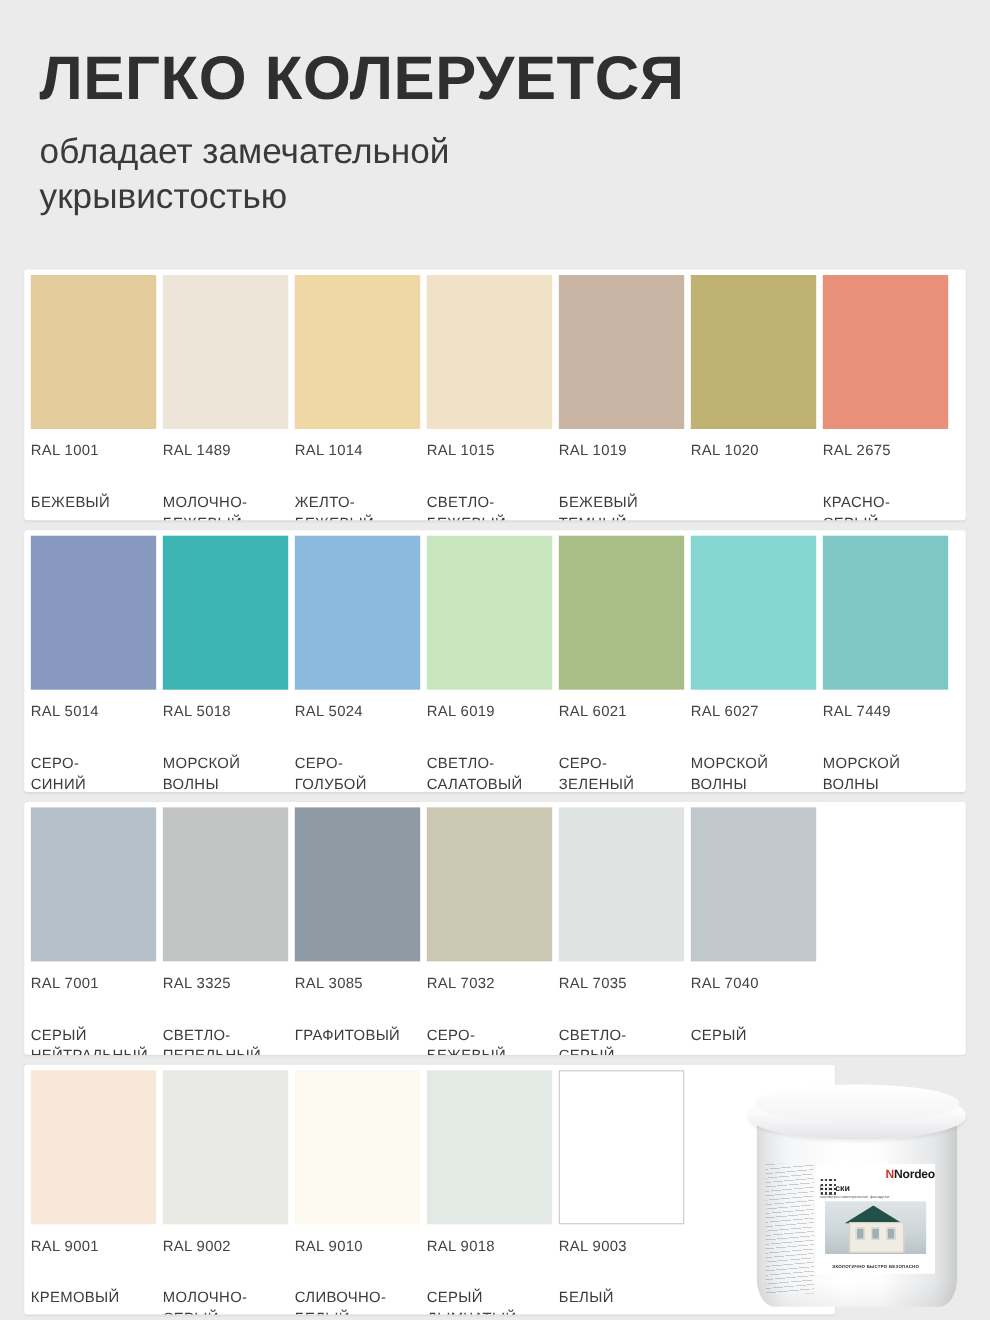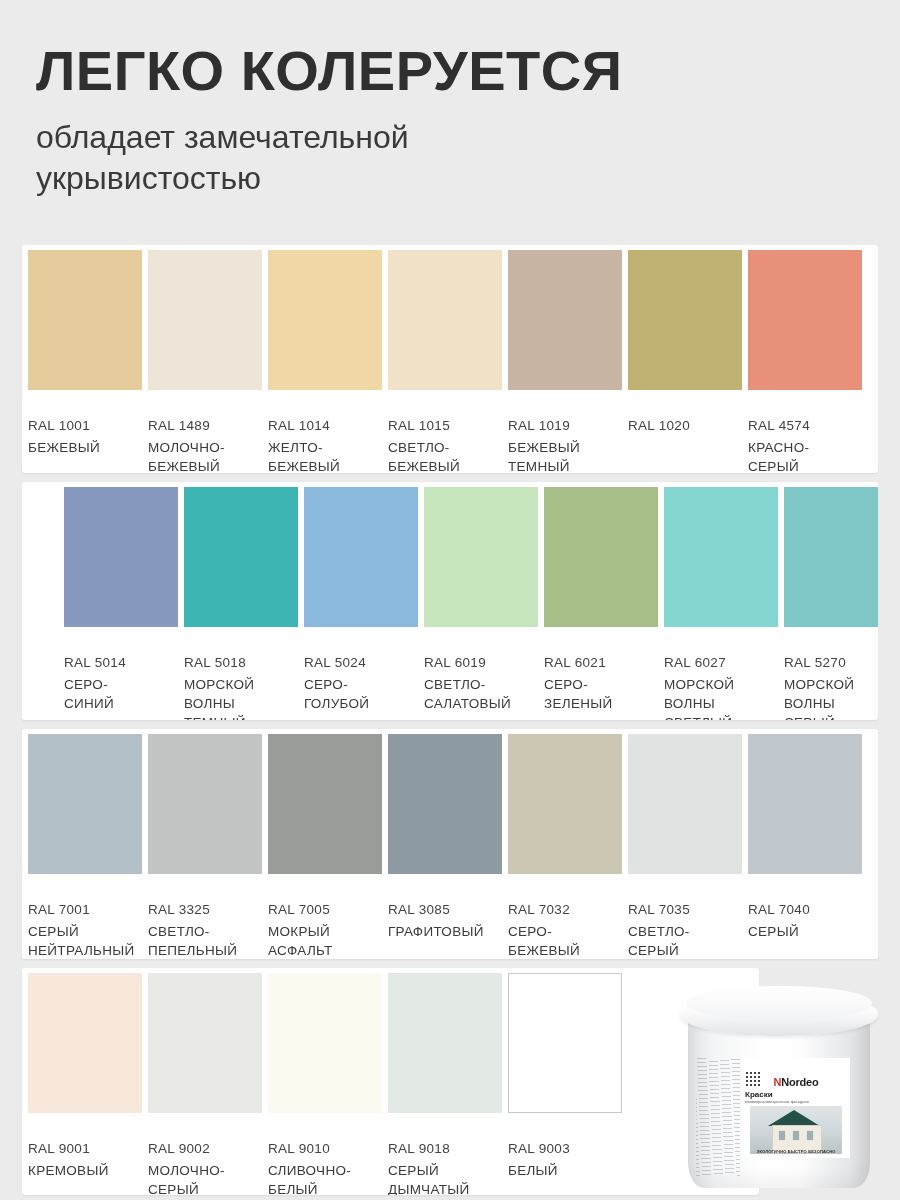--- a/index.html
+++ b/index.html
@@ -44,21 +44,21 @@
   .row{
     background:#ffffff;
     border-radius:3px;
     box-shadow:0 1px 2px rgba(0,0,0,0.07);
     margin-bottom:9px;
     padding:5px 0 0 0;
     position:relative;
     overflow:hidden;
   }
   .row.r1{height:223px;}
-  .row.r2{height:233px;padding-left:36px;}
+  .row.r2{height:233px;}
   .row.r3{height:225px;}
   .row.r4{height:222px; width:737px;}
 
   .cells{
     display:flex;
     padding-left:6px;
   }
   .cell{
     width:120px;
     flex:0 0 120px;
@@ -72,28 +72,28 @@
   }
   .swatch.bordered{
     border:1px solid #c9c9c9;
     width:112px;
     height:138px;
   }
   .code{
     font-size:13.5px;
     color:#434343;
     letter-spacing:0.3px;
-    margin-top:28px;
+    margin-top:12px;
     white-space:nowrap;
   }
   .title{
     font-size:13.5px;
     color:#3b3b3b;
     letter-spacing:0.3px;
-    margin-top:5px;
+    margin-top:30px;
     line-height:1.42;
     text-transform:uppercase;
     white-space:pre-line;
   }
 
   
   .bucket-wrap{
     position:absolute;
     left:668px; top:958px;
     width:225px; height:240px;
@@ -128,26 +128,26 @@
   }
   .bucket .label{
     position:absolute;
     left:62px; top:72px;
     width:108px; height:100px;
     background:#ffffff;
     font-size:6px;
     overflow:hidden;
   }
   .logo{
-    text-align:center;
+    text-align:right;
     font-size:11px;
     font-weight:bold;
     color:#1d1d1d;
     letter-spacing:-0.2px;
-    margin-top:18px;
+    margin-top:4px;
   }
   .logo .mark{color:#c8352c;}
   .label .kraski{
     font-size:8px;font-weight:bold;color:#1d1d1d;margin:2px 0 0 3px;
   }
   .label .sub{
     font-size:3.6px;color:#555;margin:1px 0 0 3px;letter-spacing:.1px;
   }
   .label .house{
     margin:2px auto 0 auto;
@@ -233,21 +233,21 @@
         <div class="code">RAL 1019</div>
         <div class="title">БЕЖЕВЫЙ
 ТЕМНЫЙ</div>
       </div>
       <div class="cell">
         <span class="swatch" style="background: rgb(191, 178, 115);"></span>
         <div class="code">RAL 1020</div>
       </div>
       <div class="cell">
         <span class="swatch" style="background: rgb(233, 144, 122);"></span>
-        <div class="code">RAL 4574</div>
+        <div class="code">RAL 2675</div>
         <div class="title">КРАСНО-
 СЕРЫЙ</div>
       </div>
     </div>
   </div>
 
   <div class="row r2">
     <div class="cells">
       <div class="cell">
         <span class="swatch" style="background: rgb(135, 153, 190);"></span>
@@ -282,47 +282,41 @@
       </div>
       <div class="cell">
         <span class="swatch" style="background: rgb(133, 214, 208);"></span>
         <div class="code">RAL 6027</div>
         <div class="title">МОРСКОЙ
 ВОЛНЫ
 СВЕТЛЫЙ</div>
       </div>
       <div class="cell">
         <span class="swatch" style="background: rgb(127, 199, 198);"></span>
-        <div class="code">RAL 5270</div>
+        <div class="code">RAL 7449</div>
         <div class="title">МОРСКОЙ
 ВОЛНЫ
 СЕРЫЙ</div>
       </div>
     </div>
   </div>
 
   <div class="row r3">
     <div class="cells">
       <div class="cell">
         <span class="swatch" style="background: rgb(180, 192, 200);"></span>
         <div class="code">RAL 7001</div>
         <div class="title">СЕРЫЙ
 НЕЙТРАЛЬНЫЙ</div>
       </div>
       <div class="cell">
         <span class="swatch" style="background: rgb(195, 197, 197);"></span>
         <div class="code">RAL 3325</div>
         <div class="title">СВЕТЛО-
 ПЕПЕЛЬНЫЙ</div>
-      </div>
-      <div class="cell">
-        <span class="swatch" style="background: rgb(154, 156, 153);"></span>
-        <div class="code">RAL 7005</div>
-        <div class="title">МОКРЫЙ
-АСФАЛЬТ</div>
       </div>
       <div class="cell">
         <span class="swatch" style="background: rgb(142, 155, 165);"></span>
         <div class="code">RAL 3085</div>
         <div class="title">ГРАФИТОВЫЙ</div>
       </div>
       <div class="cell">
         <span class="swatch" style="background: rgb(204, 199, 178);"></span>
         <div class="code">RAL 7032</div>
         <div class="title">СЕРО-

